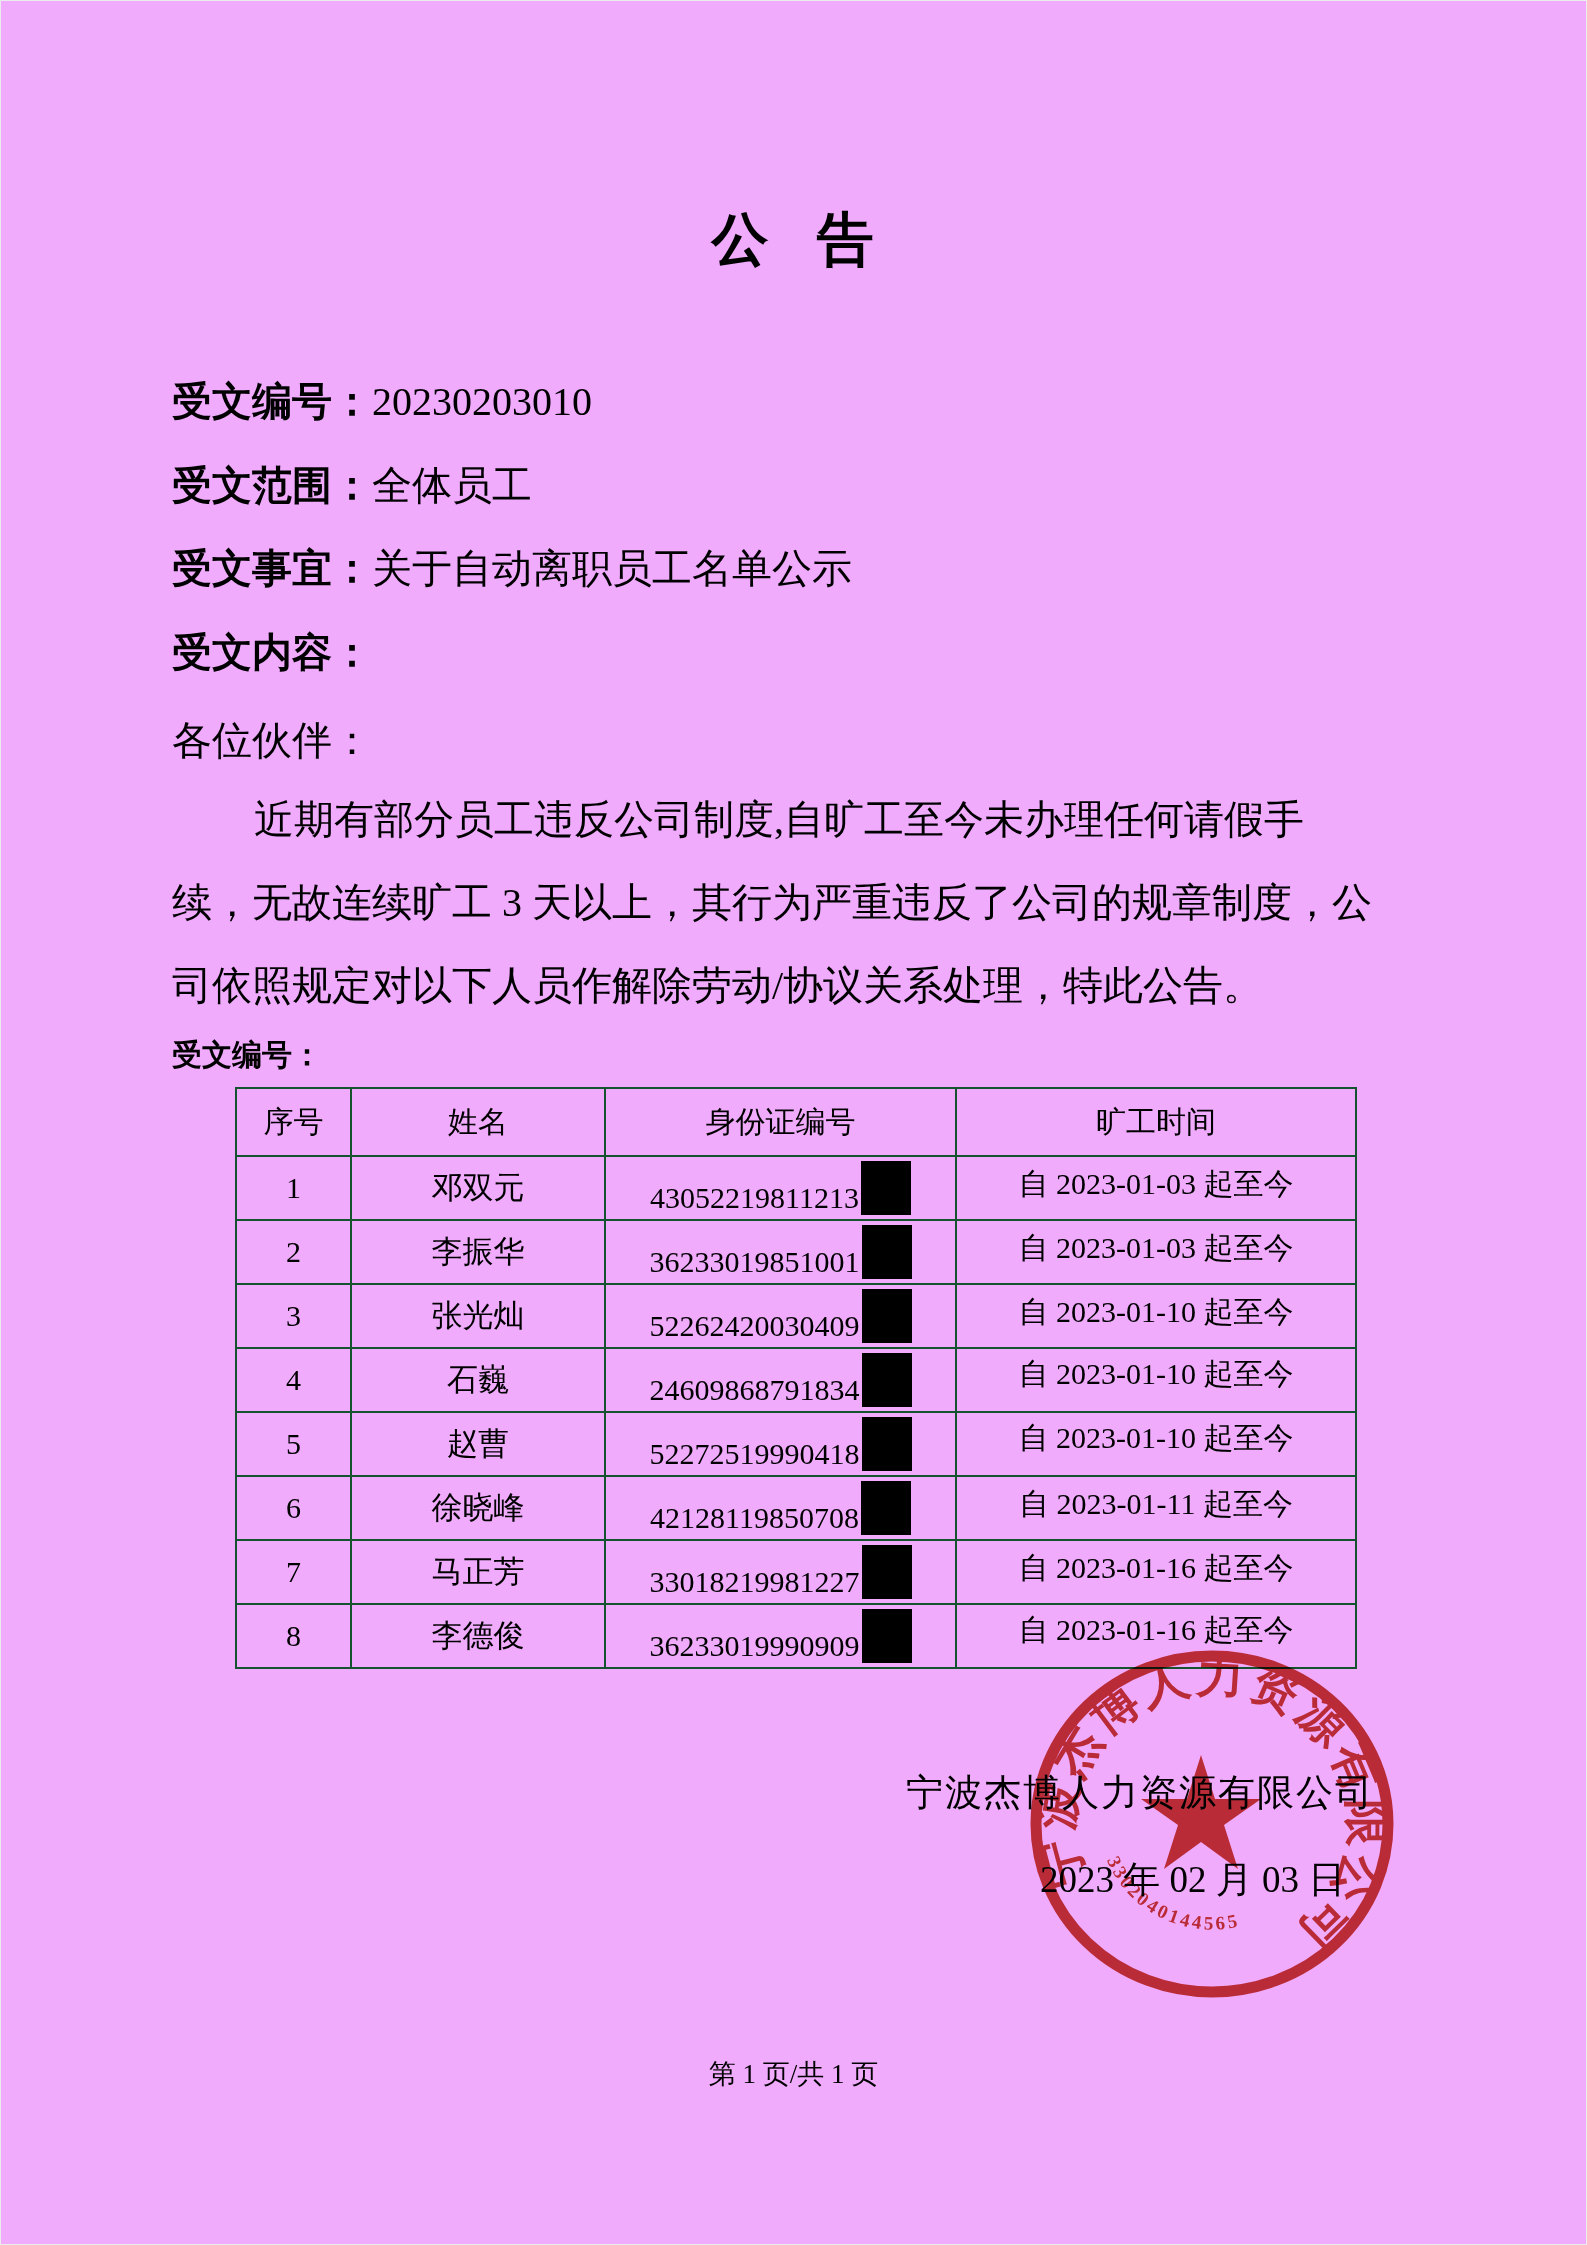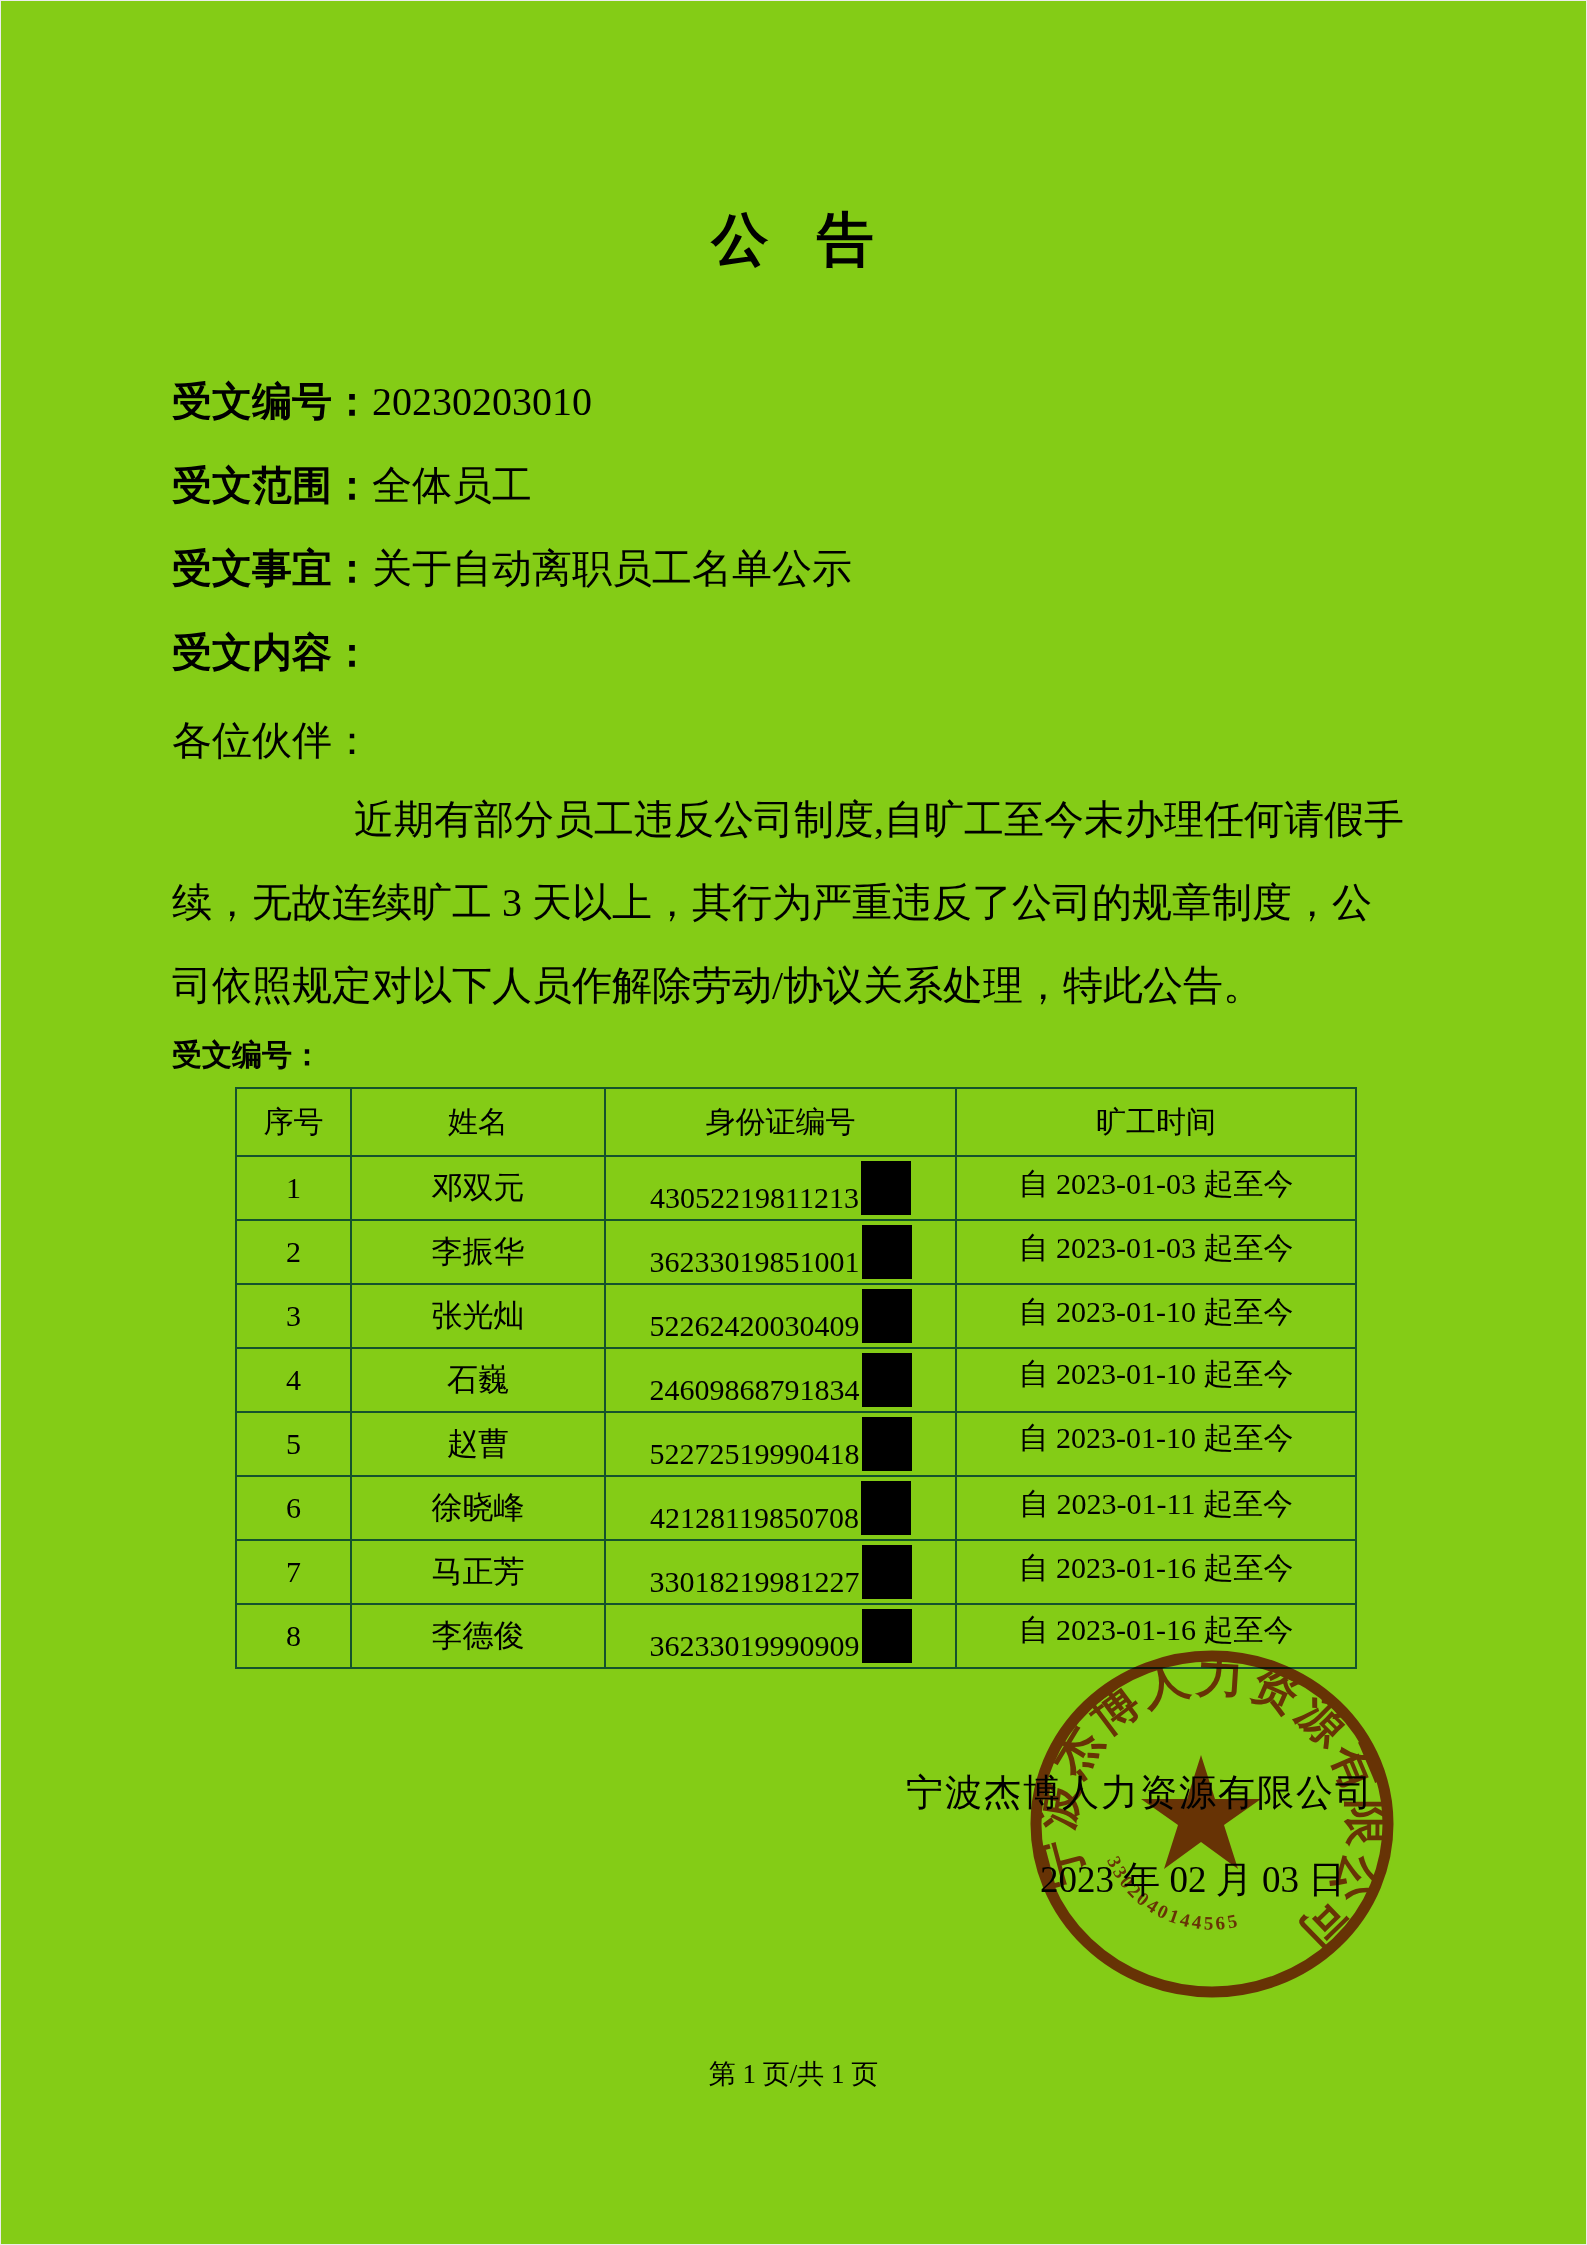--- a/index.html
+++ b/index.html
@@ -1,30 +1,30 @@
 <!DOCTYPE html>
 <html><head>
 <meta charset="utf-8">
 <style>
   html,body { margin:0; padding:0; background:#ffffff; }
   .page {
-    position:relative; width:1587px; height:2245px; background:#84cc16;
+    position:relative; width:1587px; height:2245px; background:#f0abfc;
     font-family:"Liberation Serif","DejaVu Serif",serif; color:#000;
     overflow:hidden; box-shadow: inset 0 0 0 1px #ececec;
   }
   .title {
     position:absolute; top:202px; left:0; width:100%; text-align:center;
     font-size:57px; font-weight:700; letter-spacing:2px; word-spacing:30px;
   }
   .meta-line { position:absolute; left:172px; font-size:40px; white-space:nowrap; }
   .meta-line .meta-label { font-weight:700; }
   .m0 { top:374px; } .m1 { top:458px; } .m2 { top:541px; } .m3 { top:625px; }
   .salutation { position:absolute; left:172px; top:713px; font-size:40px; }
   .para-line { position:absolute; left:172px; width:1250px; font-size:40px; white-space:nowrap; }
-  .p0 { top:792px; padding-left:82px;text-align:center; } .p1 { top:875px; } .p2 { top:958px; }
+  .p0 { top:792px; padding-left:82px; } .p1 { top:875px; } .p2 { top:958px; }
   .list-intro { position:absolute; left:172px; top:1035px; font-size:30px; font-weight:700; }
   table.roster {
     position:absolute; left:235px; top:1087px; width:1120px;
     border-collapse:collapse; table-layout:fixed;
   }
   .roster th, .roster td {
     border:2px solid #14532d; text-align:center; vertical-align:middle;
     font-size:30px; font-weight:400; padding:0; overflow:hidden;
   }
   .roster thead tr { height:68px; }

